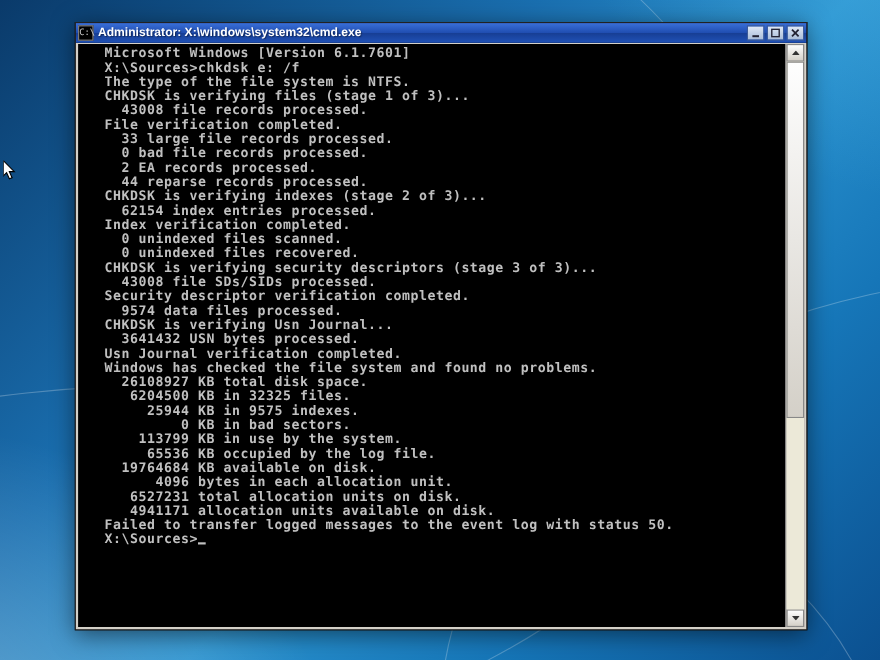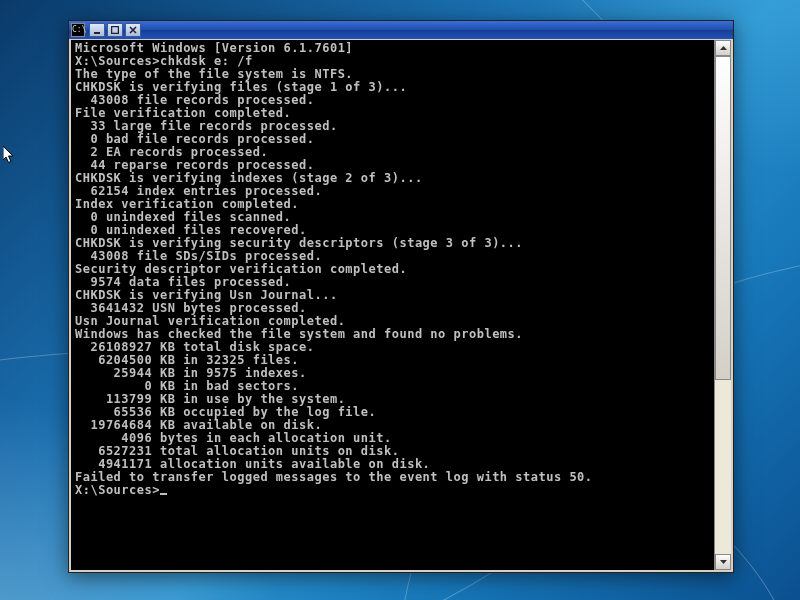--- a/index.html
+++ b/index.html
@@ -92,20 +92,21 @@
   }
   .win-btn svg { display:block; }
 
   .client-frame {
     flex: 1;
     border: 2px solid #d4d0c8;
     border-top: 1px solid #d4d0c8;
     display: flex;
     background: #000;
     min-height: 0;
+    padding-left: 20px;
   }
   .terminal {
     flex: 1;
     background: #000;
     color: #c0c0c0;
     font: bold 12px/13px "Lucida Console", "Consolas", monospace;
     white-space: pre;
     padding: 2px 0 2px 4px;
     overflow: hidden;
     letter-spacing: 0.5px;
@@ -158,20 +159,21 @@
 
   <div class="cursor">
     <svg width="12" height="19" viewBox="0 0 12 19">
       <path d="M0 0 L0 14 L3 11 L5.5 16.5 L8 15.5 L5.5 10 L10 10 Z" fill="#fff" stroke="#000" stroke-width="1"></path>
     </svg>
   </div>
 
   <div class="window">
     <div class="titlebar">
       <span class="icon">C:\</span>
+      <span class="title-text">Administrator: X:\windows\system32\cmd.exe</span>
       <div class="win-buttons">
         <div class="win-btn">
           <svg width="8" height="8">
               <rect x="1" y="6" width="6" height="2" fill="#223"></rect>
             </svg>
         </div>
         <div class="win-btn">
           <svg width="8" height="8">
               <rect x="0.5" y="0.5" width="7" height="7" fill="none" stroke="#223" stroke-width="1.5"></rect>
             </svg>

